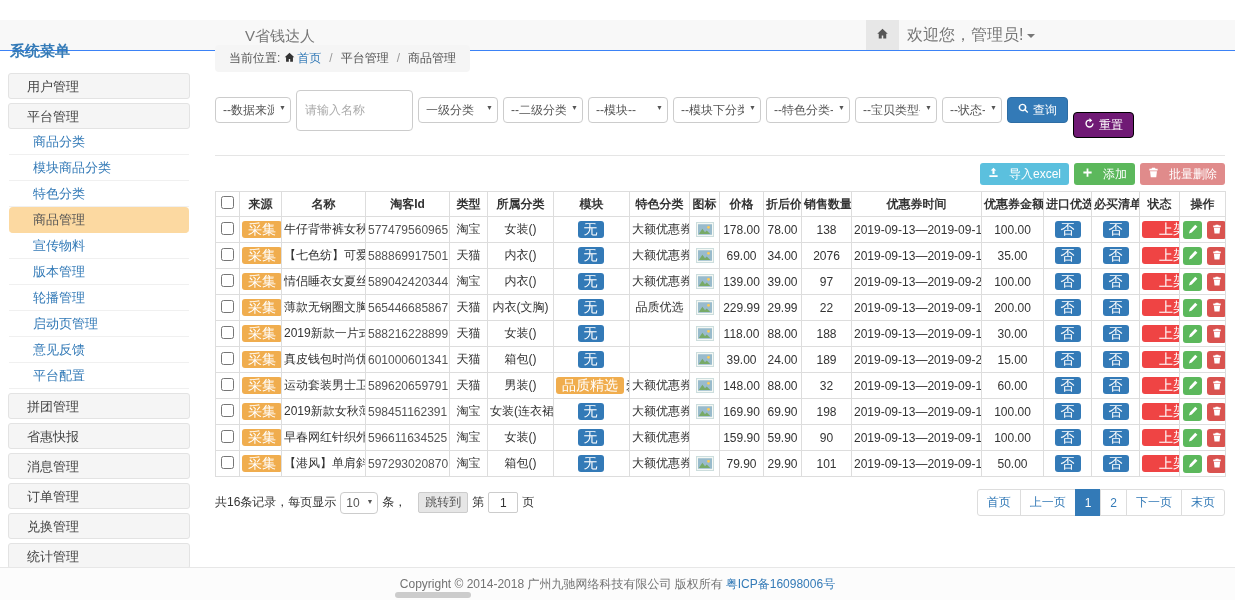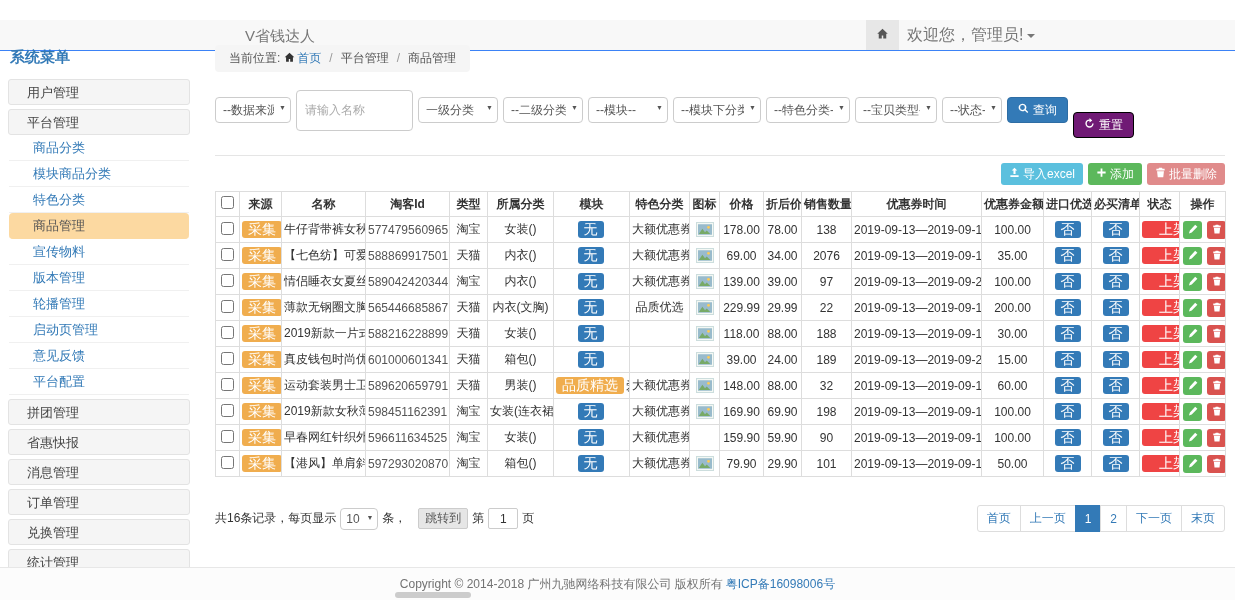--- a/index.html
+++ b/index.html
@@ -9,21 +9,21 @@
 
   
   .navbar { position: absolute; top: 0; left: 0; right: 0; height: 31px; background: #f8f8f8; border-bottom: 1px solid #3b82f6; margin-top: 20px; }
   .brand { position: absolute; left: 245px; top: 0; line-height: 31px; font-size: 15px; color: #777; }
   .nav-home { position: absolute; left: 866px; top: 0; width: 33px; height: 30px; background: #e7e7e7; border: none; display: flex; align-items: center; justify-content: center; cursor: pointer; }
   .nav-home svg { fill: #555; }
   .welcome { position: absolute; left: 907px; top: 0; height: 30px; line-height: 30px; font-size: 16px; color: #777; background: none; border: none; cursor: pointer; }
   .caret { display: inline-block; width: 0; height: 0; margin-left: 4px; vertical-align: middle; border-left: 4px solid transparent; border-right: 4px solid transparent; border-top: 4px solid #777; }
 
   
-  .sidebar { position: absolute; left: 8px; top: 44px; width: 182px; }
+  .sidebar { position: absolute; left: 8px; top: 38px; width: 182px; }
   .sb-head { color: #337ab7; font-weight: bold; font-size: 15px; padding: 4px 2px 8px 2px; }
   .sb-item { height: 26px; line-height: 25px; padding-left: 18px; font-size: 13px; cursor: pointer; }
   .sb-item.top { background: #f5f5f5; color: #444; border: 1px solid #e3e3e3; border-radius: 3px; margin-top: 4px; }
   .sb-item.sub { background: #fff; color: #337ab7; border-bottom: 1px solid #f0f0f0; margin: 0 1px; padding-left: 24px; }
   .sb-item.sub.active { background: #fcd9a1; color: #555; border-radius: 4px; border-bottom: 1px solid #fcd9a1; }
 
   
   .main { position: absolute; left: 215px; top: 45px; width: 1010px; }
   .breadcrumb { display: inline-block; background: #f5f5f5; border-radius: 4px; padding: 5px 14px; font-size: 12px; color: #555; }
   .breadcrumb .home-link { color: #337ab7; text-decoration: none; cursor: pointer; }
@@ -45,21 +45,21 @@
   .fB .sel:nth-of-type(5) { width: 84px; }
   .fB .sel:nth-of-type(6) { width: 82px; }
   .fB .sel:nth-of-type(7) { width: 60px; }
   .btn { height: 26px; font-size: 12px; border-radius: 4px; padding: 0 10px; color: #fff; cursor: pointer; display: inline-flex; align-items: center; gap: 4px; }
   .btn-query { background: #337ab7; border: 1px solid #2e6da4; }
   .btn-reset { background: #701a75; border: 1px solid #000000; margin-top: 30px; }
   .btn svg { fill: #fff; }
 
   .panel { margin-top: 17px; border-top: 1px solid #e5e5e5; padding-top: 7px; }
   .toolbar { display: flex; justify-content: flex-end; gap: 5px; margin-bottom: 6px; }
-  .tb { height: 22px; font-size: 12px; color: #fff; border: none; border-radius: 3px; padding: 0 8px; display: inline-flex; align-items: center; gap: 3px; cursor: pointer; }
+  .tb { height: 22px; font-size: 12px; color: #fff; border: none; border-radius: 3px; padding: 0 8px; display: inline-flex; align-items: center; gap: 10px; cursor: pointer; }
   .tb svg { fill: #fff; }
   .tb.excel { background: #5bc0de; }
   .tb.add { background: #5cb85c; }
   .tb.del { background: #e08b8b; }
 
   table { width: 1010px; border-collapse: collapse; table-layout: fixed; font-size: 12px; }
   th, td { border: 1px solid #ddd; text-align: center; height: 26px; padding: 0 2px; overflow: hidden; white-space: nowrap; color: #333; }
   th { font-weight: bold; height: 25px; }
   td.c-id { color: #555; }
   .tag { display: inline-block; color: #fff; border-radius: 3px; padding: 1px 6px; font-size: 14px; line-height: 15px; border: none; cursor: pointer; }
@@ -67,21 +67,21 @@
   .tag.blue { background: #337ab7; }
   .tag.green { background: #ef4444; padding-left: 17px; }
   .mod-extra { margin-left: 2px; }
   .thumb { display: inline-flex; width: 18px; height: 15px; align-items: center; justify-content: center; border: 1px solid #cdd; background: #f4f8f4; }
   .thumb.none { visibility: hidden; }
   .op { width: 19px; height: 18px; border: none; border-radius: 3px; margin: 0 1px; cursor: pointer; display: inline-flex; align-items: center; justify-content: center; padding: 0; }
   .op svg { fill: #fff; }
   .op.edit { background: #5cb85c; }
   .op.del { background: #d9534f; }
 
-  .pager-row { display: flex; justify-content: space-between; align-items: center; margin-top: 28px; font-size: 12px; color: #333; }
+  .pager-row { display: flex; justify-content: space-between; align-items: center; margin-top: 12px; font-size: 12px; color: #333; }
   .pager-left { display: flex; align-items: center; gap: 4px; }
   .pp-sel select { height: 22px; padding: 0 14px 0 5px; }
   .pp-sel { width: 38px; }
   .pp-sel::after { top: 6px; }
   .jump-btn { background: #e6e6e6; border: 1px solid #ccc; border-radius: 2px; height: 21px; font-size: 12px; color: #555; padding: 0 6px; cursor: pointer; margin-left: 8px; }
   .page-input { width: 30px; height: 21px; border: 1px solid #ccc; border-radius: 2px; text-align: center; font-size: 12px; color: #333; }
   .pager-right { display: flex; }
   .pgl { border: 1px solid #ddd; color: #337ab7; background: #fff; padding: 4px 9px; margin-left: -1px; font-size: 12px; cursor: pointer; }
   .pgl.active { background: #337ab7; color: #fff; border-color: #337ab7; }
   .pager-right .pgl:first-of-type { border-radius: 3px 0 0 3px; }

